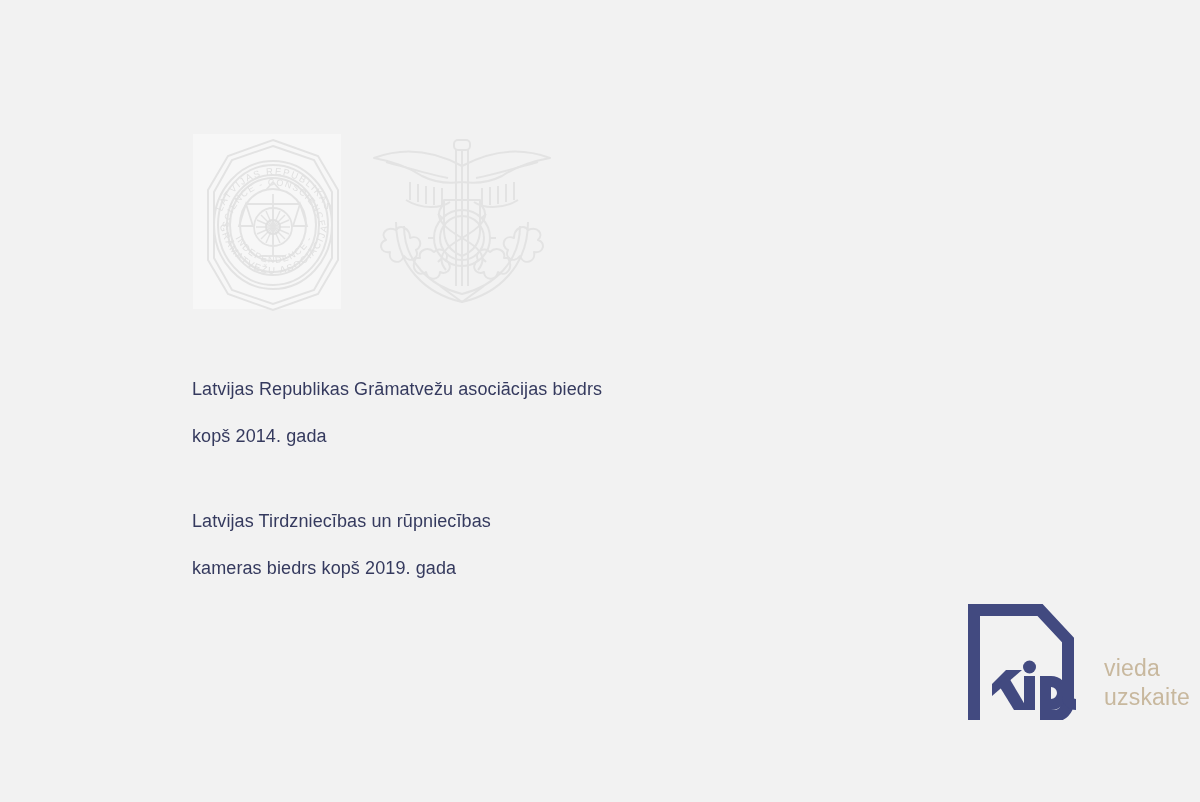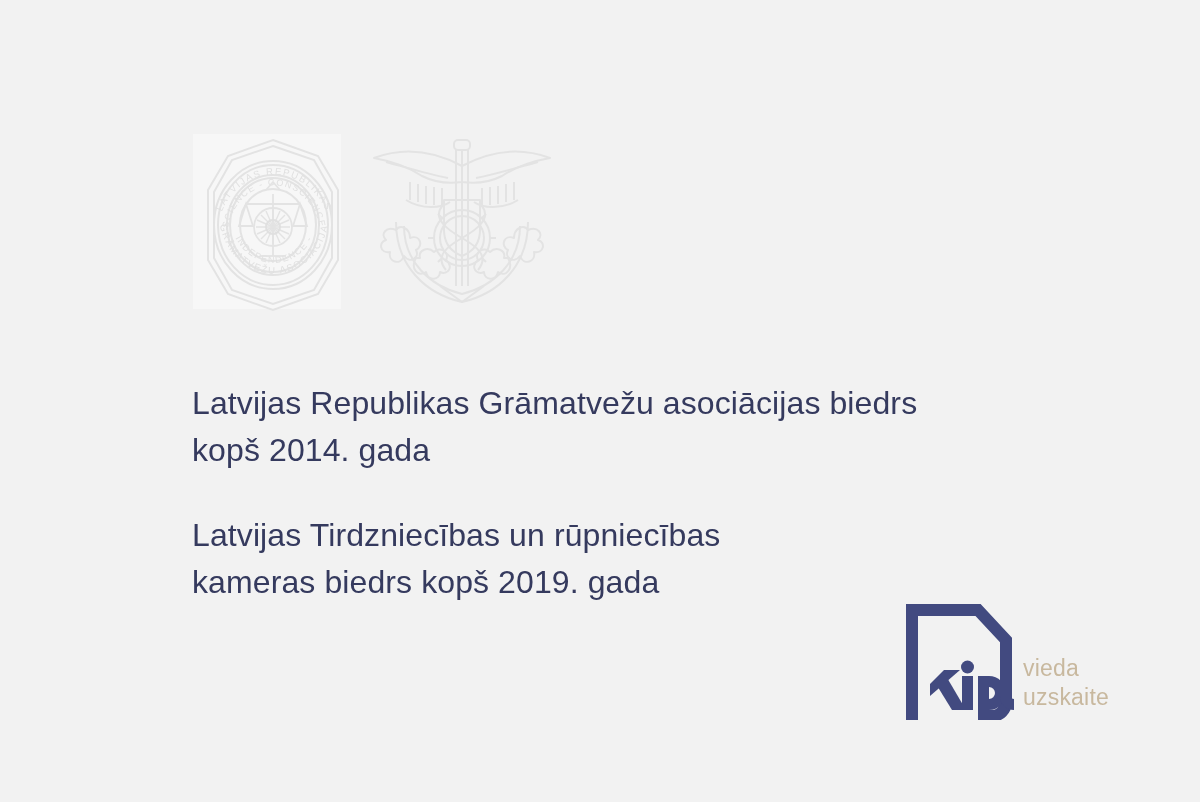--- a/index.html
+++ b/index.html
@@ -49,36 +49,36 @@
 
   
   .copy {
     position: absolute;
     left: 192px;
     top: 348px;
     width: 740px;
   }
   .para {
     color: #353a5e;
-    font-size: 32px;
+    font-size: 18px;
     line-height: 47px;
     letter-spacing: 0.1px;
     font-weight: 400;
     white-space: pre-line;
   }
   .para + .para { margin-top: 38px; }
 
   
   .brand {
     position: absolute;
-    left: 900px;
+    left: 962px;
     top: 598px;
     display: flex;
     align-items: flex-end;
-    gap: 5px;
+    gap: 24px;
   }
   .brand-mark { position: relative; width: 118px; height: 122px; }
   .brand-mark svg { display: block; }
   .brand-tagline {
     color: #c8b89e;
     font-size: 23px;
     line-height: 29px;
     padding-bottom: 8px;
     white-space: pre-line;
     letter-spacing: 0.2px;

